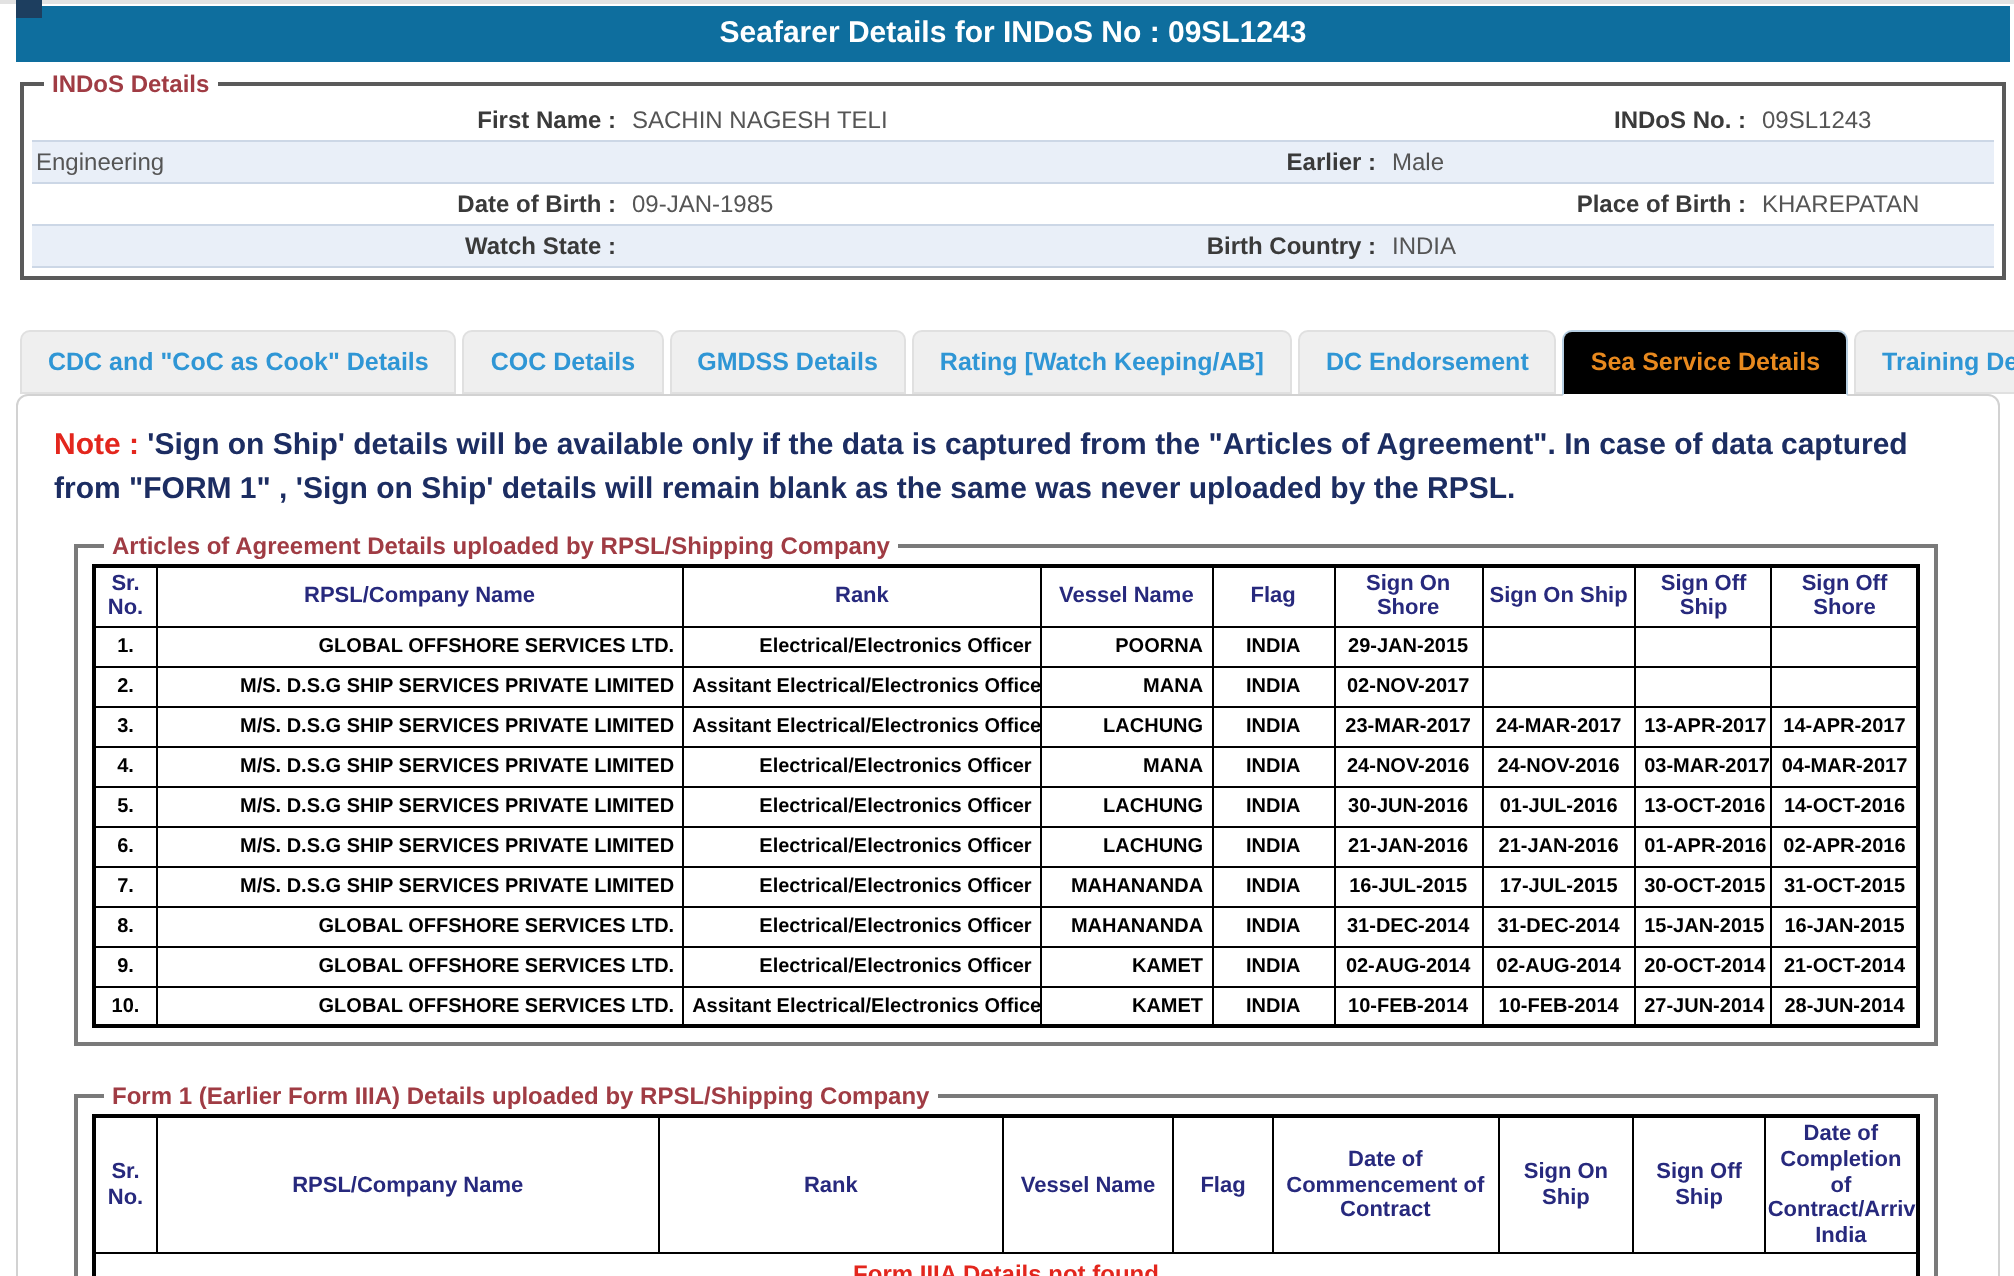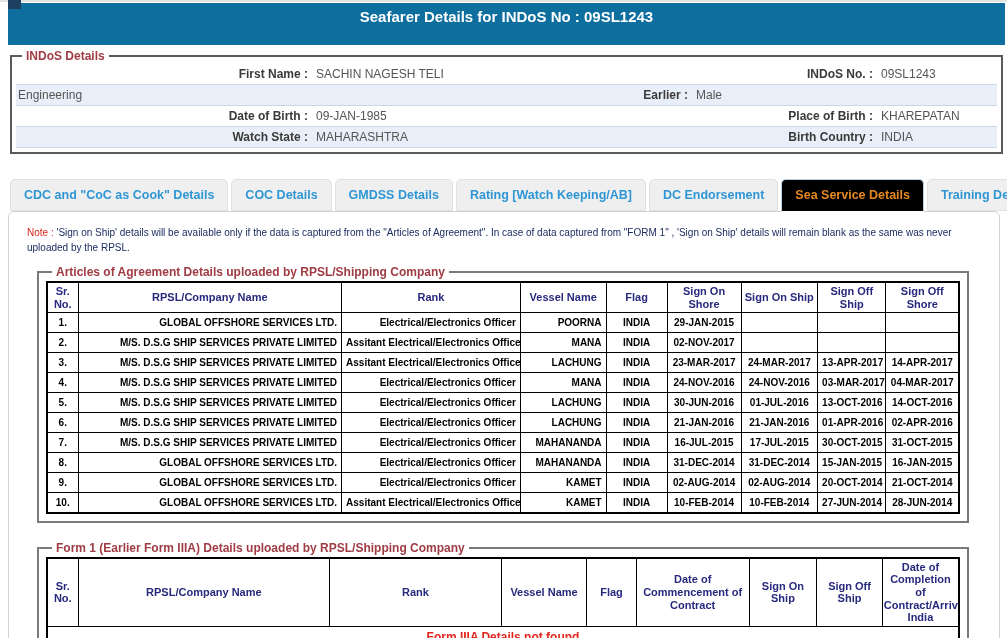--- a/index.html
+++ b/index.html
@@ -4,21 +4,21 @@
 <style>
   * { box-sizing: border-box; margin: 0; padding: 0; }
   html,body { width:1007px; height:638px; overflow:hidden; background:#fff;
     font-family:"Liberation Sans", sans-serif; }
 
   .top-strip { height:2px; background:#e2e2e2; width:100%; }
 
   
   .titlebar-wrap { position:relative; margin:1px 2px 0 8px; }
   .corner-square { position:absolute; left:0; top:-3px; width:13px; height:9px; background:#1d3e5f; }
-  .titlebar { background:#0e6e9e; color:#fff; height:42px; line-height:27px;
+  .titlebar { background:#0e6e9e; color:#fff; height:28px; line-height:27px;
     text-align:center; font-weight:bold; font-size:15px; }
 
   
   fieldset { border:2px solid #84cc16; }
   fieldset legend { color:#a03c44; font-weight:bold; font-size:12px; padding:0 4px; margin-left:6px; }
 
   .indos-fieldset { margin:4px 4px 0 10px; padding:1px 4px 4px 4px; border-color:#5a5a5a; }
   .indos-row { display:grid; grid-template-columns:298px 380px 185px 1fr;
     height:21px; align-items:center; border-bottom:1px solid #ccd7e6; font-size:12px; }
   .indos-row:nth-child(odd) { background:#e9eff8; }
@@ -30,21 +30,21 @@
   .tab { background:#efefef; border:1px solid #e0e0e0; border-radius:5px 5px 0 0;
     color:#2f96d5; font-weight:bold; font-size:12.5px; padding:8px 13px 8px 13px;
     white-space:nowrap; cursor:pointer; }
   .tab.active { background:#000000; border-color:#b7cfe2; color:#e8891e;
     border-bottom-color:#fff; margin-bottom:-1px; padding-bottom:9px; }
 
   
   .panel { margin:0 7px 0 8px; border:1px solid #d2d2d2; border-radius:6px;
     background:#fff; min-height:443px; padding:14px 16px 10px 16px; position:relative; z-index:1; }
 
-  .note { font-size:10px; font-weight:normal; color:#1c2d62; line-height:1.45; margin:0 2px 10px 2px; }
+  .note { font-size:15px; font-weight:bold; color:#1c2d62; line-height:1.45; margin:0 2px 10px 2px; }
   .note .note-prefix { color:#e3261d; }
 
   .data-fieldset { margin:8px 14px 0 12px; padding:2px 7px 7px 7px; border-color:#7a7a7a; }
   .data-fieldset.form1 { margin-top:18px; }
 
   table.grid { width:100%; border-collapse:collapse; border:2px solid #000; table-layout:fixed; }
   table.grid th, table.grid td { border:1px solid #000; overflow:hidden; }
   table.grid th { color:#27297d; font-size:11px; font-weight:bold; text-align:center;
     padding:2px 1px; height:27px; line-height:1.15; }
   table.grid td { font-size:10px; font-weight:bold; color:#000; padding:3px 4px; height:20px; white-space:nowrap; }
@@ -94,21 +94,20 @@
     <span class="val">Male</span>
   </div>
   <div class="indos-row">
     <span class="lbl">Date of Birth :</span>
     <span class="val">09-JAN-1985</span>
     <span class="lbl">Place of Birth :</span>
     <span class="val">KHAREPATAN</span>
   </div>
   <div class="indos-row">
     <span class="lbl">Watch State :</span>
-    <span class="val">MAHARASHTRA</span>
     <span class="lbl">Birth Country :</span>
     <span class="val">INDIA</span>
   </div>
 </fieldset>
 
 <div class="tabs">
   <div class="tab">CDC and "CoC as Cook" Details</div>
   <div class="tab">COC Details</div>
   <div class="tab">GMDSS Details</div>
   <div class="tab">Rating [Watch Keeping/AB]</div>

